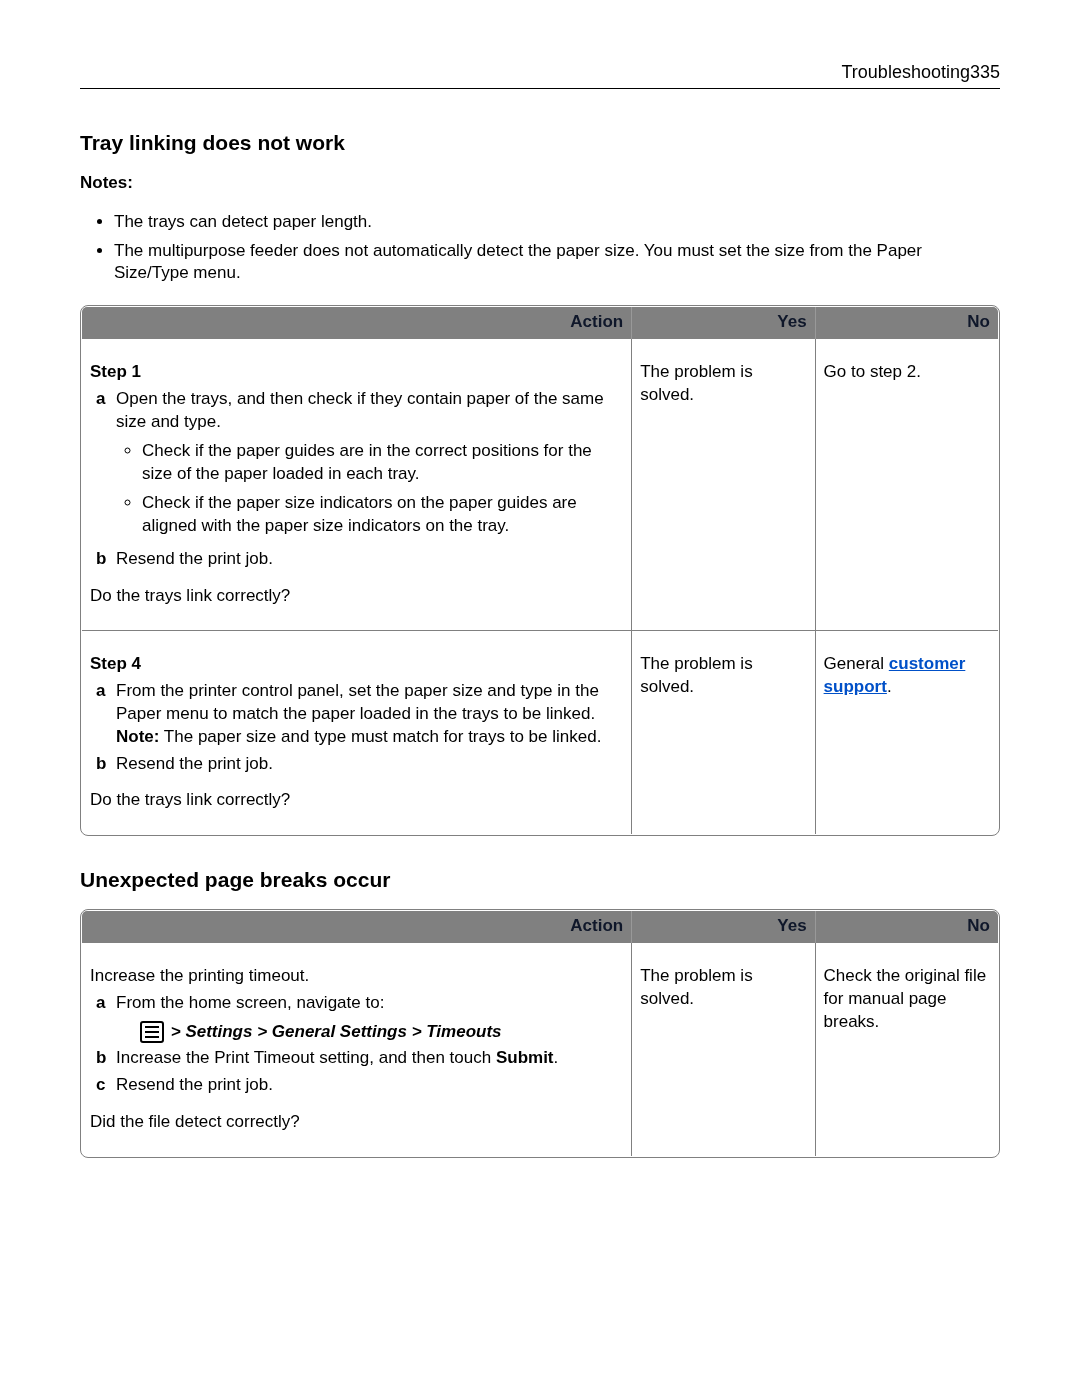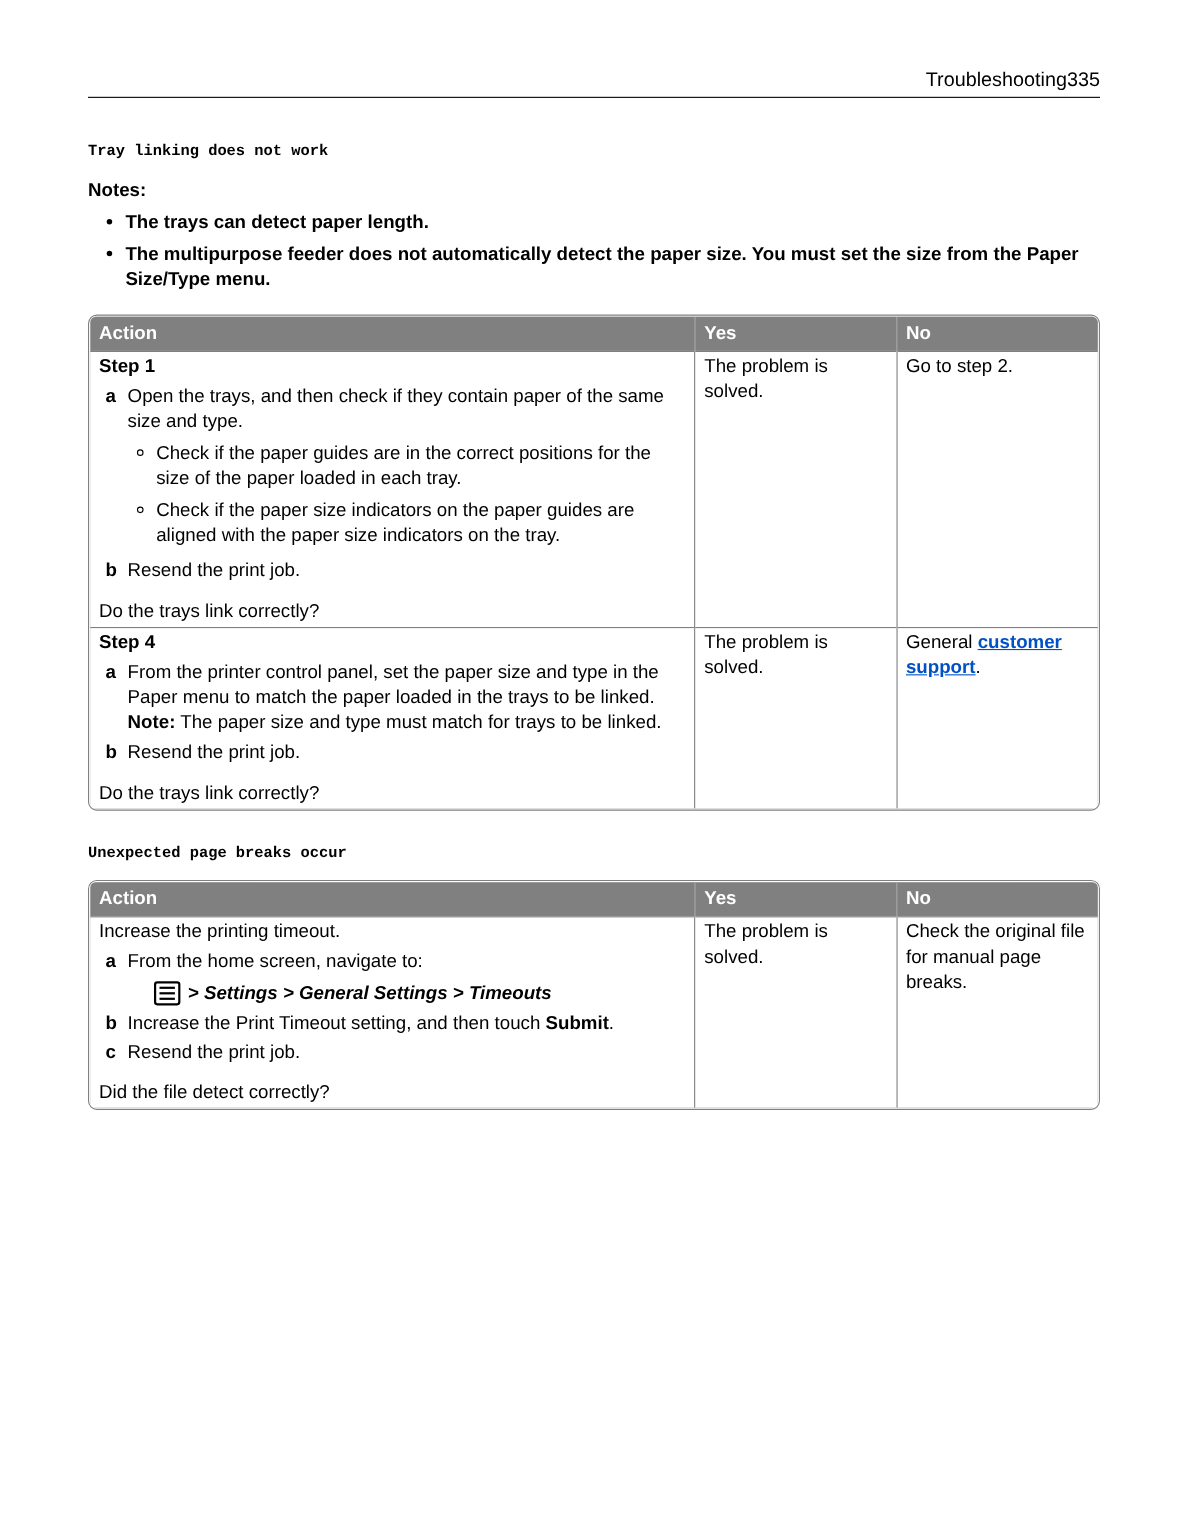--- a/index.html
+++ b/index.html
@@ -12,62 +12,60 @@
   }
   .top-bar {
     display: flex;
     justify-content: flex-end;
     border-bottom: 1px solid #000;
     padding-bottom: 4px;
     margin-bottom: 40px;
     font-size: 18px;
   }
   h2 {
-    font-size: 14px;
+    font-size: 21px;
     font-weight: bold;
     margin: 30px 0 14px 0;
-    font-family: Liberation Mono, monospace;
   }
   .notes-label {
     font-weight: bold;
     margin-bottom: 6px;
   }
   ul.notes {
-    margin: 6px 0 20px 0;
+    margin: 16px 0 20px 0;
     padding-left: 34px;
-    font-weight: bold;
   }
   ul.notes li {
     margin-bottom: 6px;
   }
   table {
     border-collapse: collapse;
     width: 100%;
     table-layout: fixed;
     border: 1px solid #808080;
     border-radius: 6px;
     overflow: hidden;
   }
   .table-wrap {
     border: 1px solid #808080;
     border-radius: 8px;
     overflow: hidden;
   }
   th {
     background: #808080;
-    color: #ffffff;
-    text-align: left;
+    color: #0f172a;
+    text-align: right;
     font-weight: bold;
     padding: 4px 8px;
     border-right: 1px solid #999;
   }
   td {
     border-top: 1px solid #808080;
     border-right: 1px solid #808080;
-    padding: 2px 8px;
+    padding: 22px 8px;
     vertical-align: top;
   }
   td:last-child, th:last-child { border-right: none; }
   col.action { width: 60%; }
   col.yes { width: 20%; }
   col.no { width: 20%; }
   .step-label { font-weight: bold; }
   .ol-alpha {
     list-style: none;
     padding-left: 6px;

